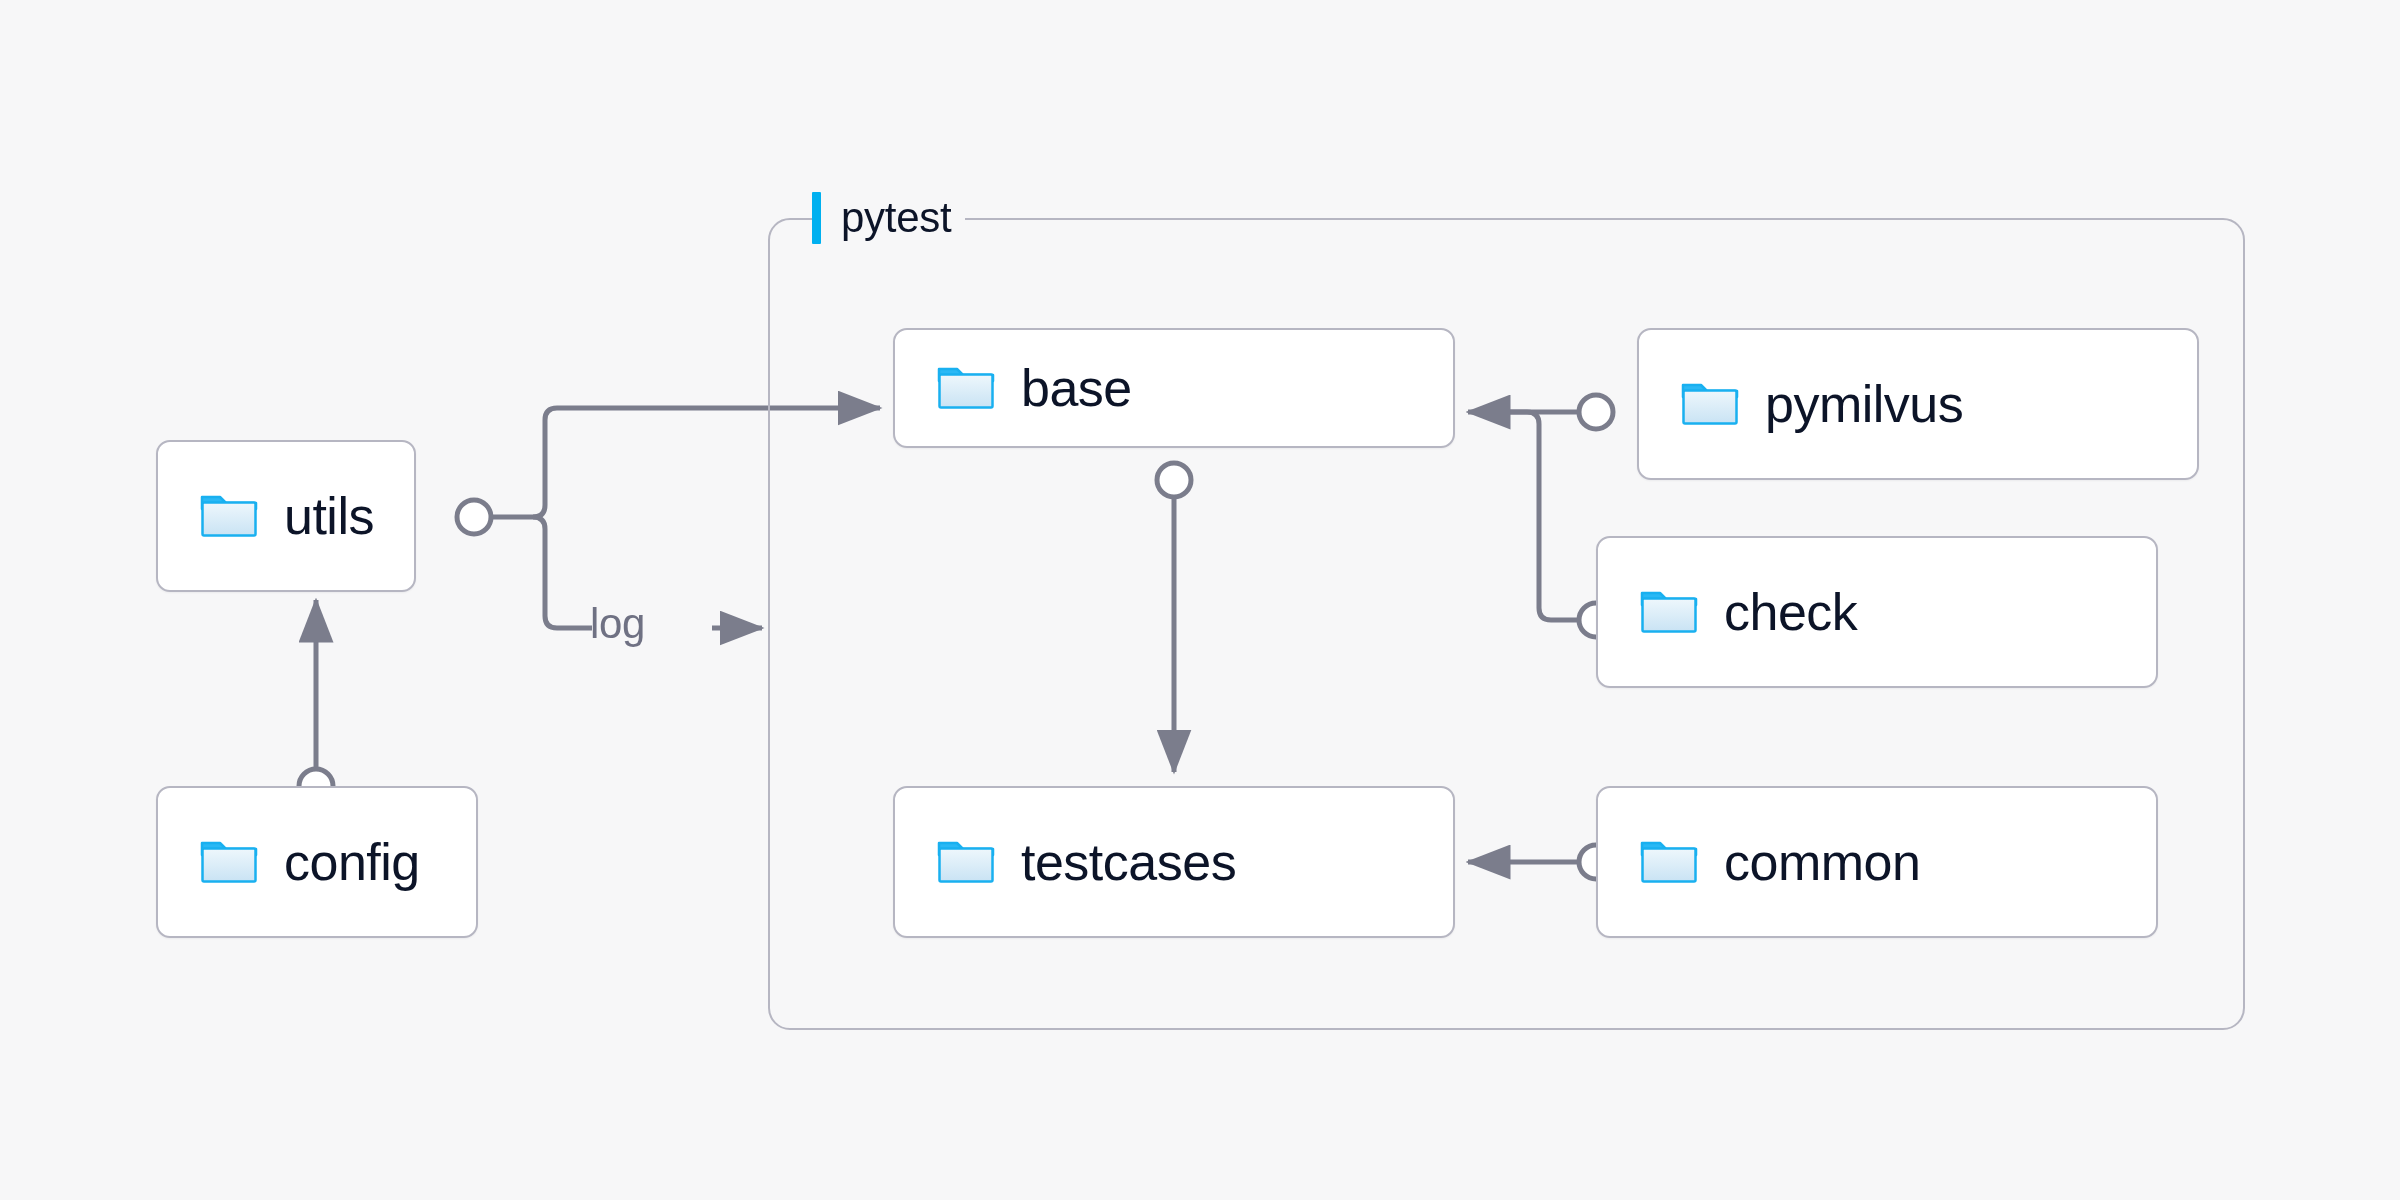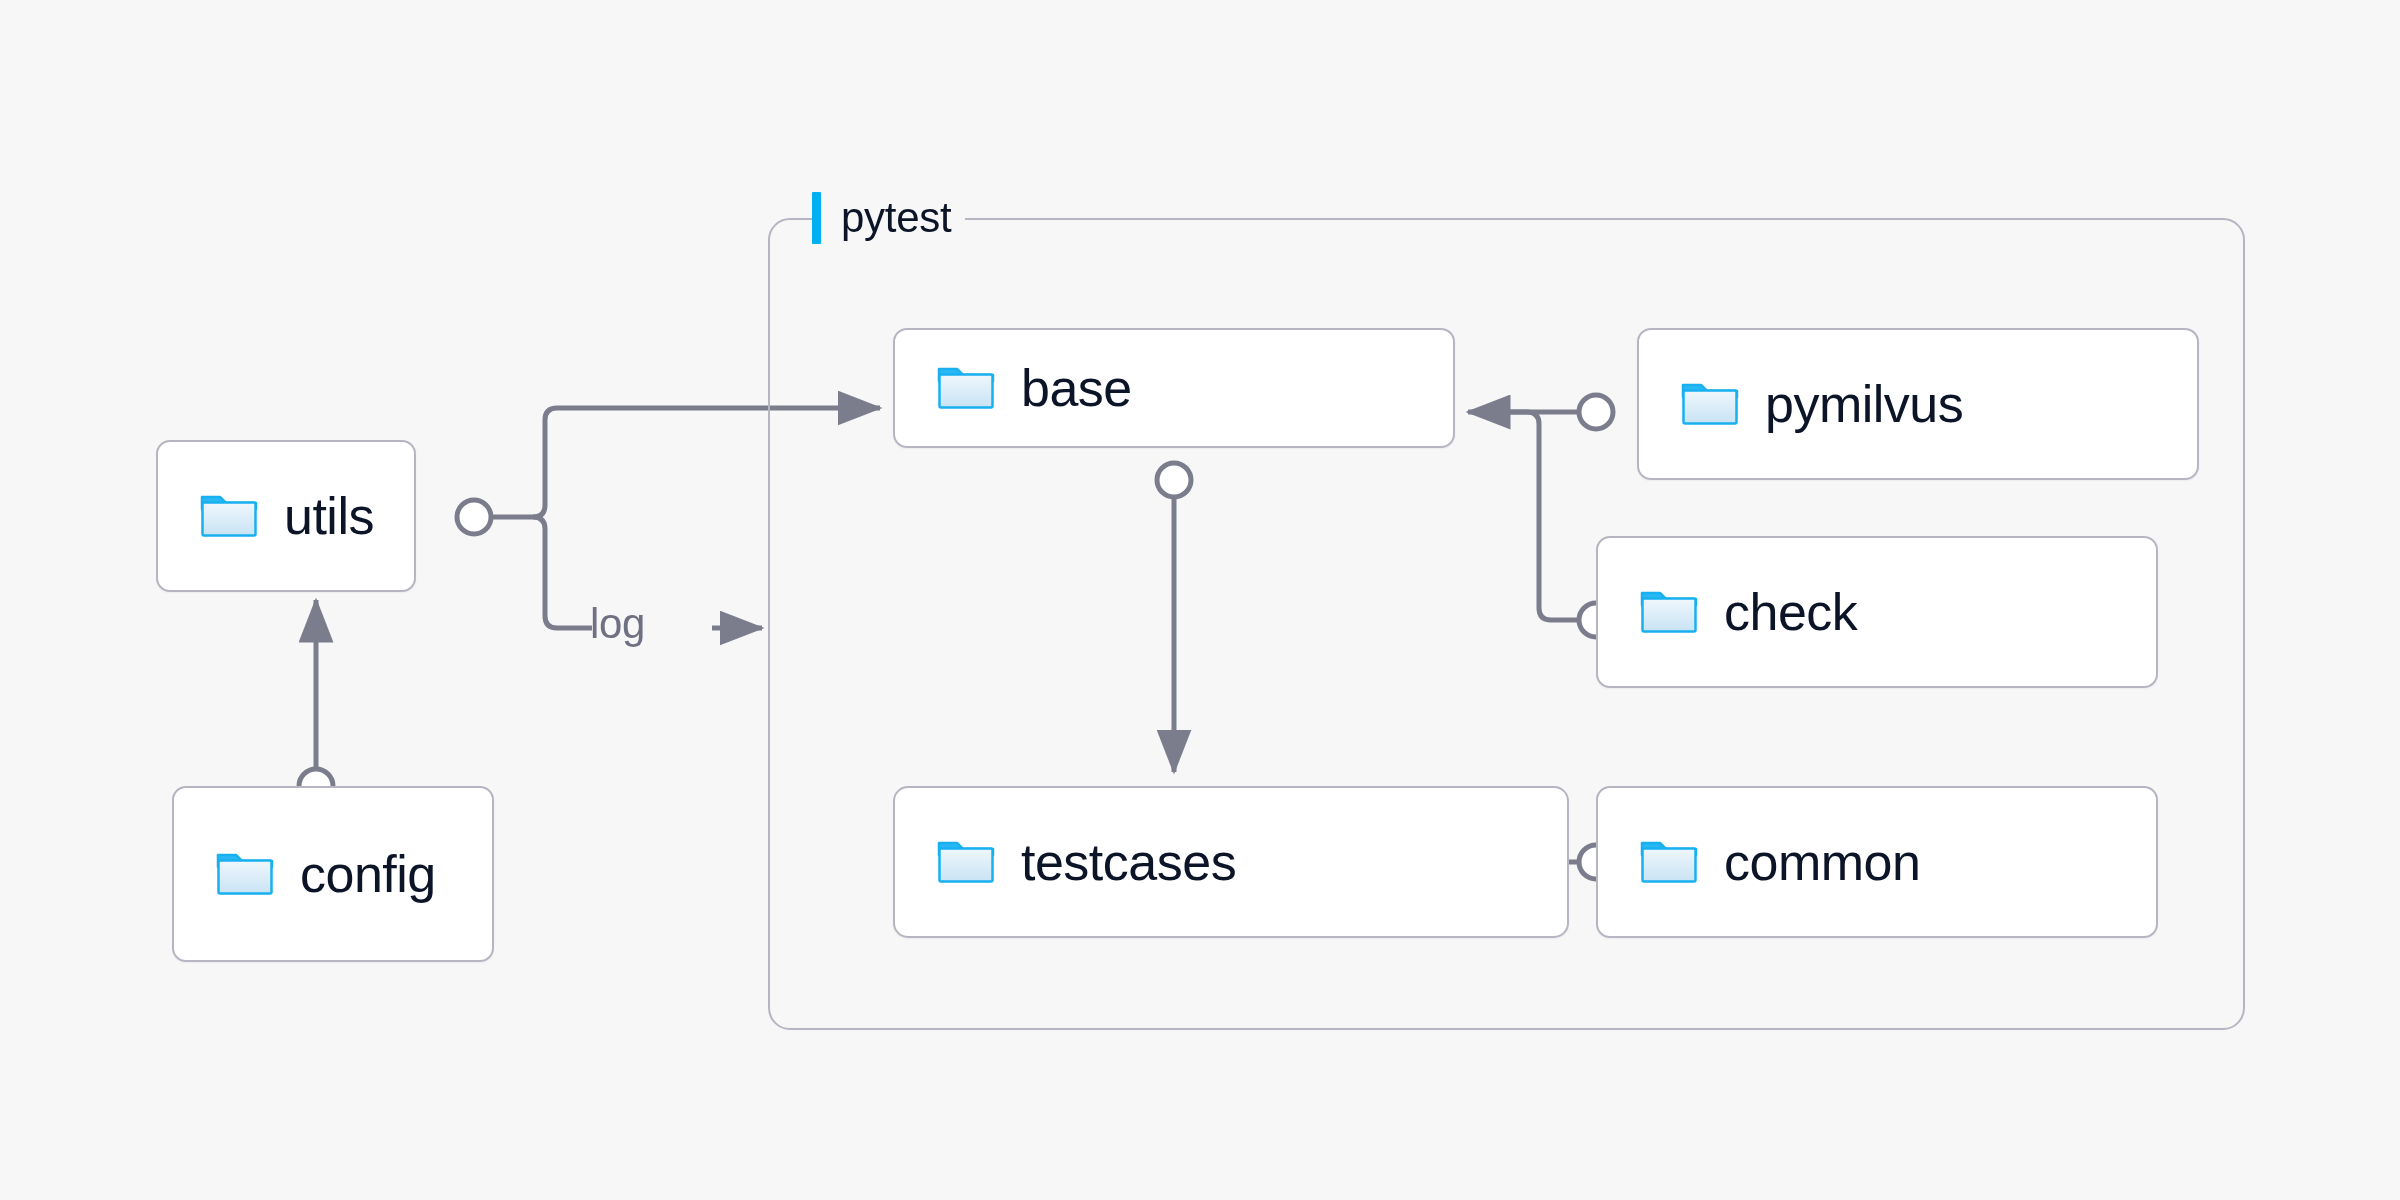--- a/index.html
+++ b/index.html
@@ -139,41 +139,41 @@
   <div class="node" style="left:156px; top:440px; width:260px; height:152px;">
     <span class="folder">
       <svg width="58" height="50" viewBox="0 0 58 50" xmlns="http://www.w3.org/2000/svg">
         <path d="M2,8 h18 l6,6 h30 v6 H2 Z" fill="#2ab8f5" stroke="#19b0f0" stroke-width="2.5" stroke-linejoin="round"></path>
         <rect x="2.5" y="13.5" width="53" height="33" rx="1.5" fill="url(#folderGrad)" stroke="#19b0f0" stroke-width="2.5"></rect>
       </svg>
     </span>
     <span class="label">utils</span>
   </div>
 
-  <div class="node" style="left:172px; top:786px; width:322px; height:176px;">
+  <div class="node" style="left:156px; top:786px; width:322px; height:152px;">
     <span class="folder">
       <svg width="58" height="50" viewBox="0 0 58 50" xmlns="http://www.w3.org/2000/svg">
         <path d="M2,8 h18 l6,6 h30 v6 H2 Z" fill="#2ab8f5" stroke="#19b0f0" stroke-width="2.5" stroke-linejoin="round"></path>
         <rect x="2.5" y="13.5" width="53" height="33" rx="1.5" fill="url(#folderGrad)" stroke="#19b0f0" stroke-width="2.5"></rect>
       </svg>
     </span>
     <span class="label">config</span>
   </div>
 
   <div class="node" style="left:893px; top:328px; width:562px; height:120px;">
     <span class="folder">
       <svg width="58" height="50" viewBox="0 0 58 50" xmlns="http://www.w3.org/2000/svg">
         <path d="M2,8 h18 l6,6 h30 v6 H2 Z" fill="#2ab8f5" stroke="#19b0f0" stroke-width="2.5" stroke-linejoin="round"></path>
         <rect x="2.5" y="13.5" width="53" height="33" rx="1.5" fill="url(#folderGrad)" stroke="#19b0f0" stroke-width="2.5"></rect>
       </svg>
     </span>
     <span class="label">base</span>
   </div>
 
-  <div class="node" style="left:893px; top:786px; width:676px; height:152px;border-radius:15px;">
+  <div class="node" style="left:893px; top:786px; width:562px; height:152px;">
     <span class="folder">
       <svg width="58" height="50" viewBox="0 0 58 50" xmlns="http://www.w3.org/2000/svg">
         <path d="M2,8 h18 l6,6 h30 v6 H2 Z" fill="#2ab8f5" stroke="#19b0f0" stroke-width="2.5" stroke-linejoin="round"></path>
         <rect x="2.5" y="13.5" width="53" height="33" rx="1.5" fill="url(#folderGrad)" stroke="#19b0f0" stroke-width="2.5"></rect>
       </svg>
     </span>
     <span class="label">testcases</span>
   </div>
 
   <div class="node" style="left:1596px; top:328px; width:562px; height:152px;margin-left:41px;">

